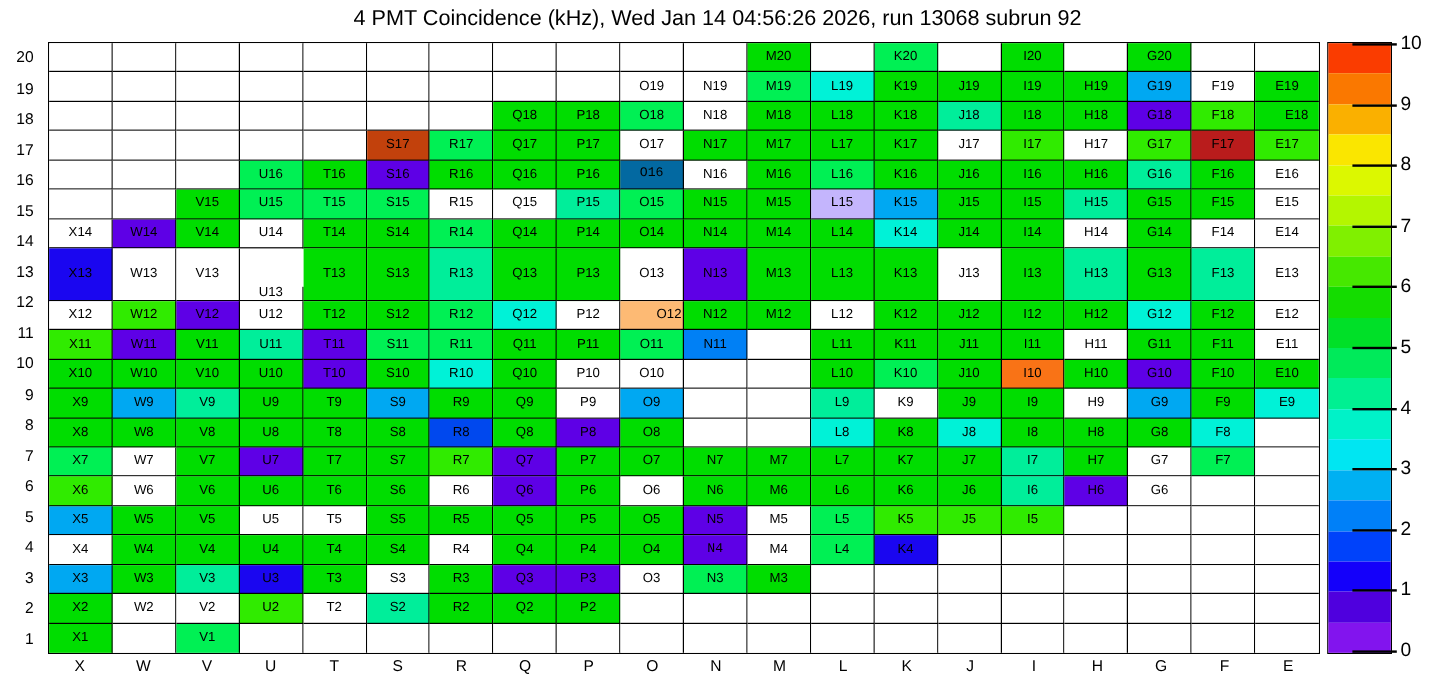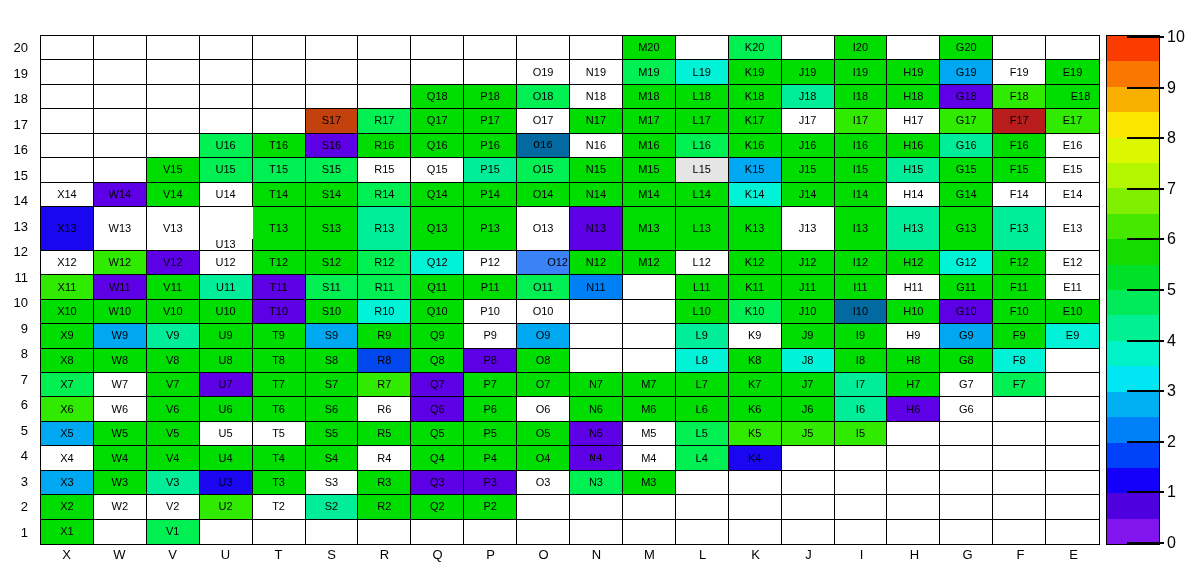--- a/index.html
+++ b/index.html
@@ -27,20 +27,21 @@
             display:flex;flex-direction:column;}
   .colorbar div{flex:1;}
   .cbticks{position:absolute;left:1106px;top:35px;width:90px;height:510px;pointer-events:none;}
   .cbtick-line{position:absolute;left:21px;width:37px;height:2px;background:#000;}
   .cbtick-label{position:absolute;left:61px;font-size:16px;line-height:1;}
 </style>
 </head>
 <body>
 
 <div class="stage">
+  <div class="title">4 PMT Coincidence (kHz), Wed Jan 14 04:56:26 2026, run 13068 subrun 92</div>
   <div class="rowlabels" id="rowlabels">
       <div>20</div>
       <div>19</div>
       <div>18</div>
       <div>17</div>
       <div>16</div>
       <div>15</div>
       <div>14</div>
       <div>13</div>
       <div>12</div>
@@ -162,21 +163,21 @@
       <div class="cell" style="background: rgb(0, 221, 0);">V15</div>
       <div class="cell" style="background: rgb(0, 240, 84);">U15</div>
       <div class="cell" style="background: rgb(0, 240, 84);">T15</div>
       <div class="cell" style="background: rgb(0, 240, 84);">S15</div>
       <div class="cell" style="background: rgb(255, 255, 255);">R15</div>
       <div class="cell" style="background: rgb(255, 255, 255);">Q15</div>
       <div class="cell" style="background: rgb(0, 238, 154);">P15</div>
       <div class="cell" style="background: rgb(0, 240, 84);">O15</div>
       <div class="cell" style="background: rgb(0, 221, 0);">N15</div>
       <div class="cell" style="background: rgb(0, 221, 0);">M15</div>
-      <div class="cell" style="background: #e5e5e5;">L15</div>
+      <div class="cell" style="background: #c4b5fd;">L15</div>
       <div class="cell" style="background: rgb(0, 168, 242);">K15</div>
       <div class="cell" style="background: rgb(0, 221, 0);">J15</div>
       <div class="cell" style="background: rgb(0, 221, 0);">I15</div>
       <div class="cell" style="background: rgb(0, 238, 154);">H15</div>
       <div class="cell" style="background: rgb(0, 221, 0);">G15</div>
       <div class="cell" style="background: rgb(0, 221, 0);">F15</div>
       <div class="cell lastcol" style="background: rgb(255, 255, 255);">E15</div>
       <div class="cell" style="background: rgb(255, 255, 255);">X14</div>
       <div class="cell" style="background: rgb(94, 0, 230);">W14</div>
       <div class="cell" style="background: rgb(0, 221, 0);">V14</div>
@@ -219,21 +220,21 @@
       <div class="cell lastcol" style="background: rgb(255, 255, 255);">E13</div>
       <div class="cell" style="background: rgb(255, 255, 255);">X12</div>
       <div class="cell" style="background: rgb(48, 235, 0);">W12</div>
       <div class="cell" style="background: rgb(94, 0, 230);">V12</div>
       <div class="cell" style="background: rgb(255, 255, 255);">U12</div>
       <div class="cell" style="background: rgb(0, 221, 0);">T12</div>
       <div class="cell" style="background: rgb(0, 221, 0);">S12</div>
       <div class="cell" style="background: rgb(0, 240, 84);">R12</div>
       <div class="cell" style="background: rgb(0, 242, 215);">Q12</div>
       <div class="cell" style="background: rgb(255, 255, 255);">P12</div>
-      <div class="cell" style="background: #3b82f6; padding-left: 29px;">O12</div>
+      <div class="cell" style="background: #fdba74; padding-left: 29px;">O12</div>
       <div class="cell" style="background: rgb(0, 221, 0);">N12</div>
       <div class="cell" style="background: rgb(0, 221, 0);">M12</div>
       <div class="cell" style="background: rgb(255, 255, 255);">L12</div>
       <div class="cell" style="background: rgb(0, 221, 0);">K12</div>
       <div class="cell" style="background: rgb(0, 221, 0);">J12</div>
       <div class="cell" style="background: rgb(0, 221, 0);">I12</div>
       <div class="cell" style="background: rgb(0, 221, 0);">H12</div>
       <div class="cell" style="background: rgb(0, 242, 215);">G12</div>
       <div class="cell" style="background: rgb(0, 221, 0);">F12</div>
       <div class="cell lastcol" style="background: rgb(255, 255, 255);">E12</div>
@@ -265,21 +266,21 @@
       <div class="cell" style="background: rgb(0, 221, 0);">S10</div>
       <div class="cell" style="background: rgb(0, 242, 215);">R10</div>
       <div class="cell" style="background: rgb(0, 221, 0);">Q10</div>
       <div class="cell" style="background: rgb(255, 255, 255);">P10</div>
       <div class="cell" style="background: rgb(255, 255, 255);">O10</div>
       <div class="cell"></div>
       <div class="cell"></div>
       <div class="cell" style="background: rgb(0, 221, 0);">L10</div>
       <div class="cell" style="background: rgb(0, 240, 84);">K10</div>
       <div class="cell" style="background: rgb(0, 221, 0);">J10</div>
-      <div class="cell" style="background: #0369a1;">I10</div>
+      <div class="cell" style="background: #f97316;">I10</div>
       <div class="cell" style="background: rgb(0, 221, 0);">H10</div>
       <div class="cell" style="background: rgb(94, 0, 230);">G10</div>
       <div class="cell" style="background: rgb(0, 221, 0);">F10</div>
       <div class="cell lastcol" style="background: rgb(0, 221, 0);">E10</div>
       <div class="cell" style="background: rgb(0, 221, 0);">X9</div>
       <div class="cell" style="background: rgb(0, 168, 242);">W9</div>
       <div class="cell" style="background: rgb(0, 238, 154);">V9</div>
       <div class="cell" style="background: rgb(0, 221, 0);">U9</div>
       <div class="cell" style="background: rgb(0, 221, 0);">T9</div>
       <div class="cell" style="background: rgb(0, 168, 242);">S9</div>

